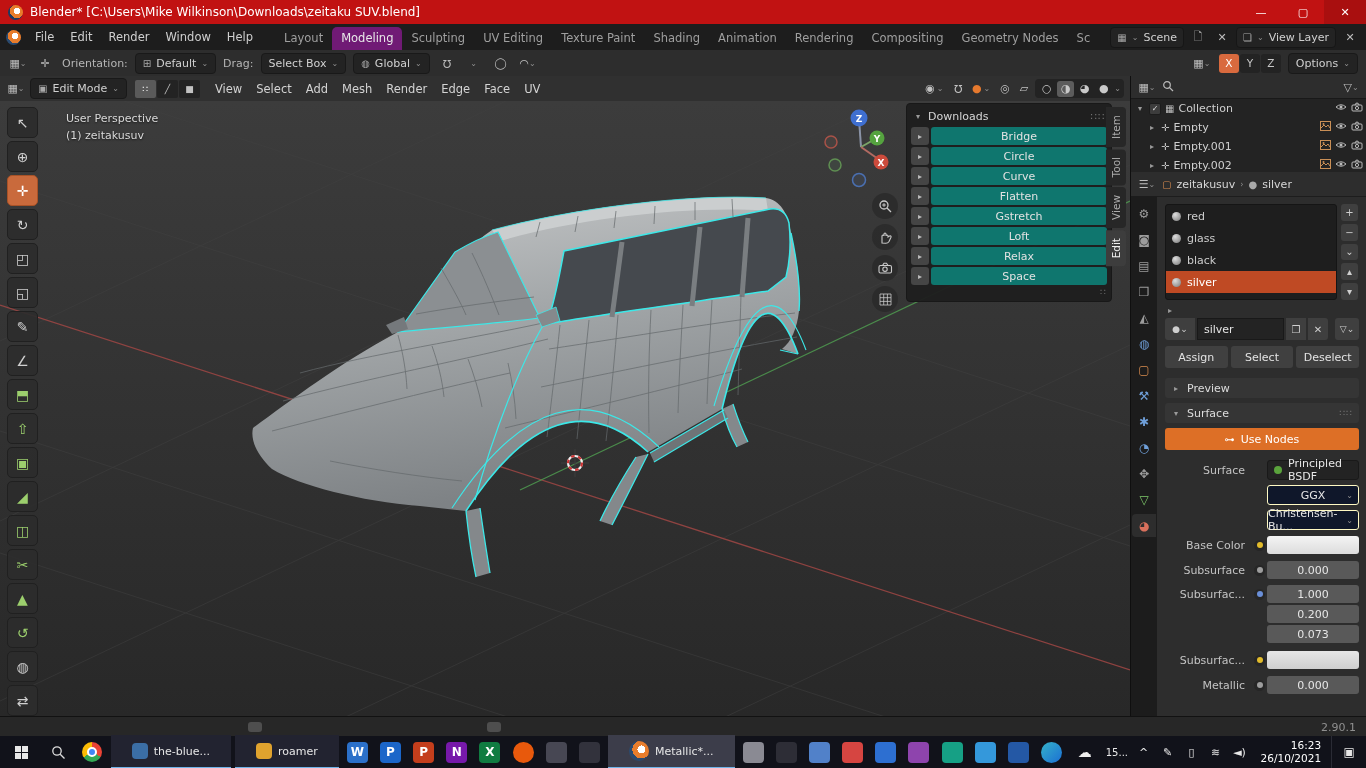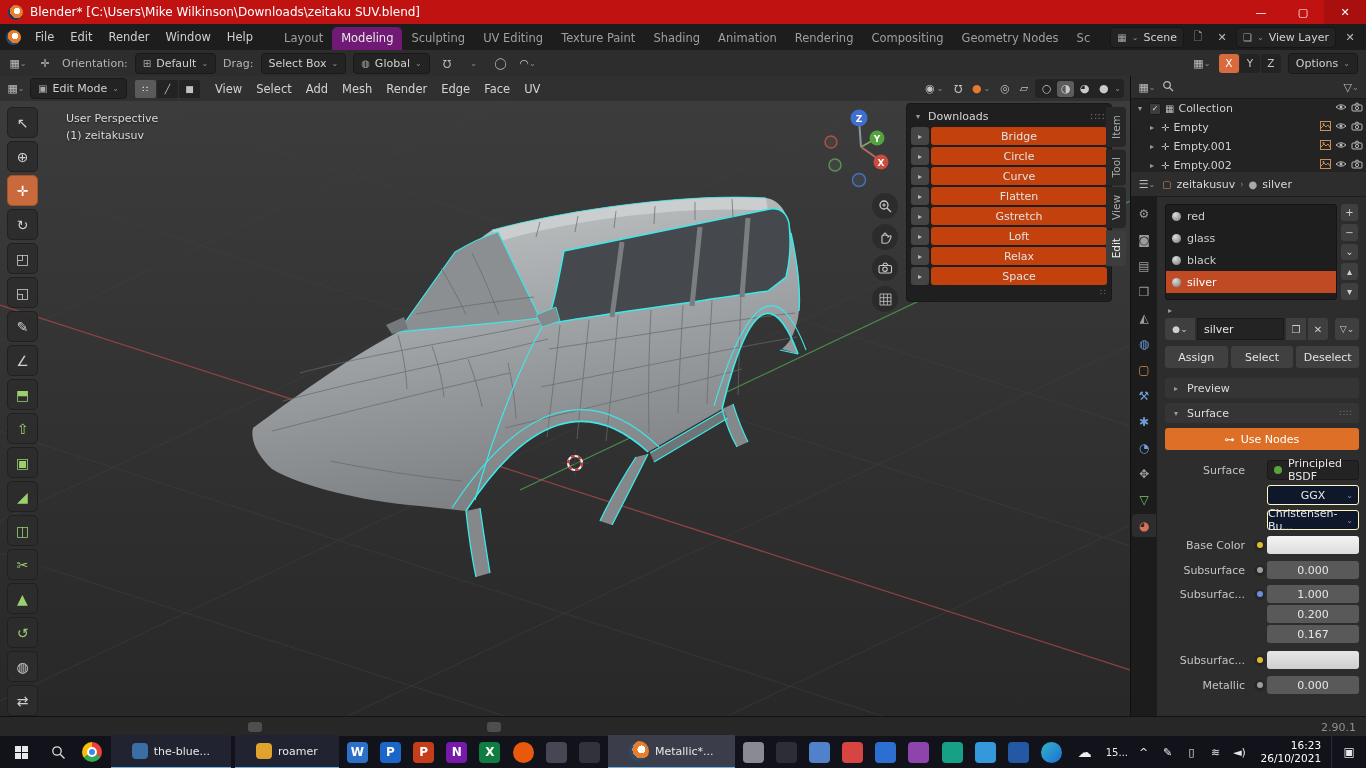--- a/index.html
+++ b/index.html
@@ -61,21 +61,21 @@
   .gizmo{position:absolute;left:815px;top:4px}
   .navbtns{position:absolute;left:872px;top:92px;display:flex;flex-direction:column;gap:5px}
   .navbtn{width:26px;height:26px;border-radius:50%;background:rgba(40,40,40,.75);display:flex;align-items:center;justify-content:center}
 
   
   .looptools{position:absolute;left:906px;top:2px;width:196px;background:rgba(30,30,30,.96);border:1px solid #181818;border-radius:4px;padding:3px 4px 4px}
   .lt-header{display:flex;align-items:center;gap:5px;height:18px;color:#d6d6d6;font-size:11px;padding:0 2px}
   .lt-grip{margin-left:auto;color:#777;font-size:10px;letter-spacing:1px}
   .lt-row{display:flex;gap:2px;margin-top:2px}
   .lt-arrow{width:18px;height:18px;background:#454545;border-radius:3px;display:flex;align-items:center;justify-content:center;font-size:8px;color:#bcbcbc}
-  .lt-btn{flex:1;height:18px;background:#c2410c;border-radius:3px;display:flex;align-items:center;justify-content:center;font-size:11px;color:#e2e2e2}
+  .lt-btn{flex:1;height:18px;background:#0f766e;border-radius:3px;display:flex;align-items:center;justify-content:center;font-size:11px;color:#e2e2e2}
   .lt-foot{display:flex;justify-content:flex-end;color:#6f6f6f;font-size:9px;margin-top:2px;letter-spacing:1px}
 
   
   .sidetabs{position:absolute;left:1106px;top:6px;display:flex;flex-direction:column;gap:2px}
   .stab{width:20px;display:flex;align-items:center;justify-content:center;background:#272727;color:#ababab;font-size:10.5px;border-radius:4px 0 0 4px;writing-mode:vertical-rl;transform:rotate(180deg);padding:8px 0}
   .stab.active{background:#3d3d3d;color:#f0f0f0}
 
   
   .outliner{position:absolute;top:76px;left:1130px;width:236px;height:96px;background:#232323;border-left:1px solid #0f0f0f;overflow:hidden}
   .ol-header{height:22px;background:#2d2d2d;border-bottom:1px solid #191919;display:flex;align-items:center;gap:5px;padding:0 6px}
@@ -772,21 +772,21 @@
         <span class="pfield f-num">1.000</span>
       </div>
       <div class="prow tight">
         <span class="plabel"></span>
           <span class="pdot"></span>
         <span class="pfield f-num">0.200</span>
       </div>
       <div class="prow tight endtriple">
         <span class="plabel"></span>
           <span class="pdot"></span>
-        <span class="pfield f-num">0.167</span>
+        <span class="pfield f-num">0.073</span>
       </div>
       <div class="prow">
         <span class="plabel">Subsurfac...</span>
         <span class="pdot dot-yellow">
             <i>
               <b></b>
             </i>
           </span>
         <span class="pfield f-swatch-g"></span>
       </div>

